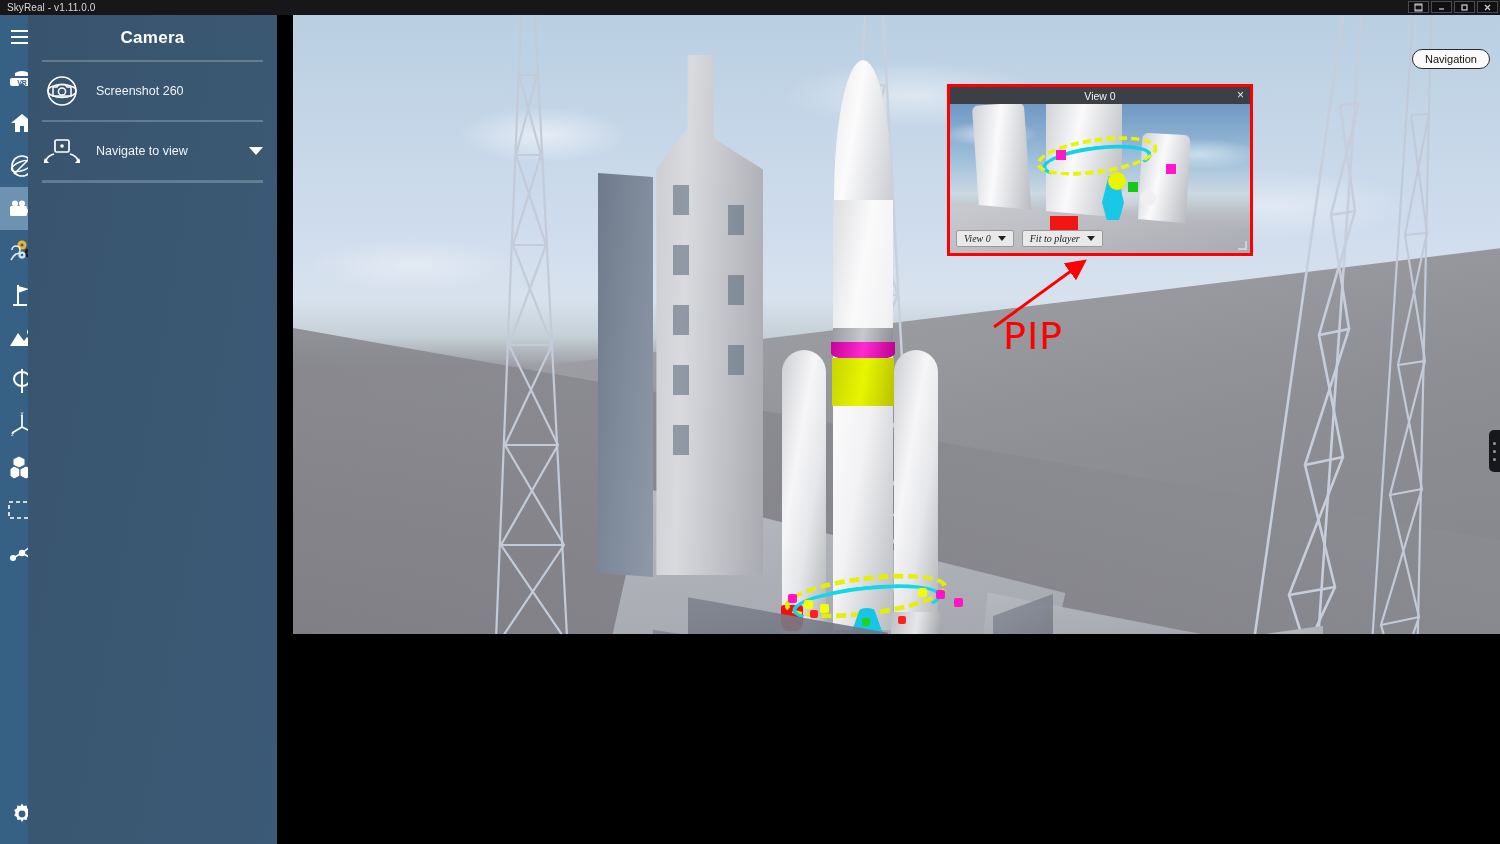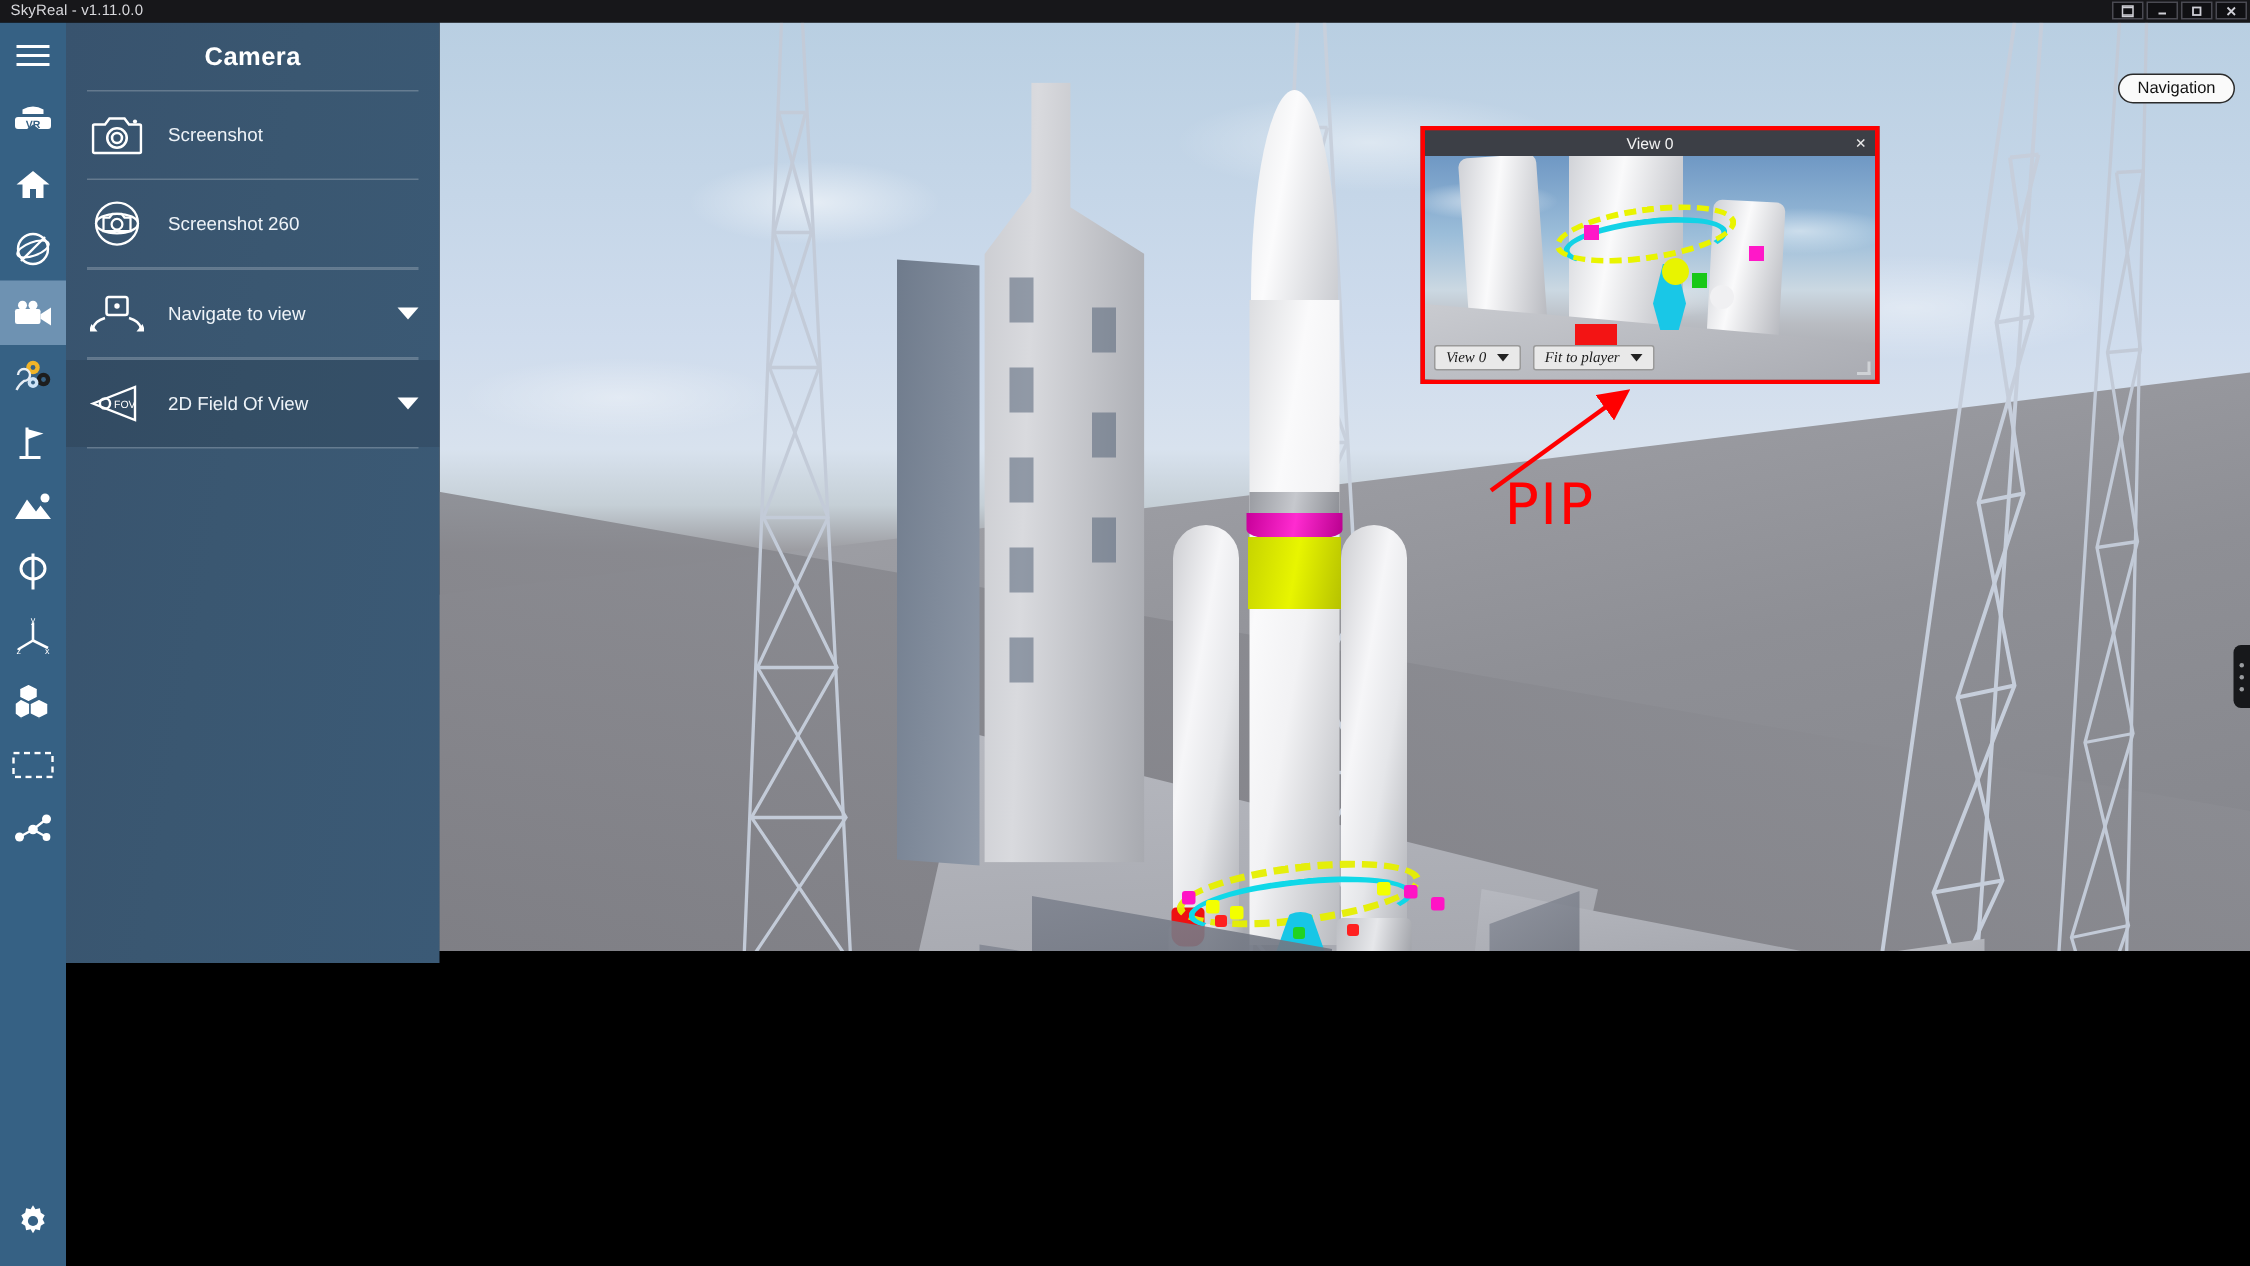--- a/index.html
+++ b/index.html
@@ -181,21 +181,21 @@
     display:flex; align-items:center; justify-content:center;
     color:#fff;
   }
   .rail-ico.sel { background:#6e92b2; }
   .rail-ico svg { display:block; }
   .rail-gear { position:absolute; bottom:8px; left:0; width:44px; height:44px;
     display:flex; align-items:center; justify-content:center; color:#fff; }
 
   
   .panel {
-    position:absolute; top:15px; left:44px; width:249px; height:627px;
+    position:absolute; top:15px; left:28px; width:249px; height:829px;
     background: linear-gradient(100deg,#38536e 0%, #3a5771 45%, #3b5a76 100%);
     z-index:20;
   }
   .panel-head {
     height:45px; display:flex; align-items:center; justify-content:center;
     color:#fff; font-size:17px; font-weight:bold; letter-spacing:.3px;
   }
   .sep { height:1px; background:rgba(255,255,255,.22); margin:0 14px; }
   .menu-item {
     height:58px; display:flex; align-items:center; gap:14px;
@@ -592,33 +592,20 @@
         <path fill="#fff" d="M12 1.5 l1.6 2.6 3-.6 .6 3 2.6 1.6 -1.4 2.7 1.4 2.7 -2.6 1.6 -.6 3 -3-.6 -1.6 2.6 -1.6-2.6 -3 .6 -.6-3 -2.6-1.6 1.4-2.7 -1.4-2.7 2.6-1.6 .6-3 3 .6 Z"></path>
         <circle cx="12" cy="12" r="3.4" fill="#366184"></circle>
       </svg>
     </div>
   </div>
 
   <div class="panel">
     <div class="panel-head">Camera</div>
     <div class="sep"></div>
 
-    <div class="menu-item">
-      <span class="mi-ico">
-        <svg width="34" height="27" viewBox="0 0 34 27">
-          <g fill="none" stroke="#fff" stroke-width="1.7">
-            <path d="M2 6 h7 l3 -4 h10 l3 4 h7 a1 1 0 0 1 1 1 v17 a1 1 0 0 1 -1 1 h-30 a1 1 0 0 1 -1 -1 v-17 a1 1 0 0 1 1 -1 z"></path>
-            <circle cx="17" cy="15" r="6.5"></circle>
-              <circle cx="17" cy="15" r="3.3"></circle>
-          </g>
-          <circle cx="29" cy="4" r="1.4" fill="#fff"></circle>
-        </svg>
-      </span>
-      <span>Screenshot</span>
-    </div>
     <div class="sep"></div>
 
     <div class="menu-item">
       <span class="mi-ico">
         <svg width="34" height="32" viewBox="0 0 34 32">
           <g fill="none" stroke="#fff" stroke-width="1.5">
             <circle cx="17" cy="16" r="14"></circle>
             <ellipse cx="17" cy="16" rx="14" ry="6.5"></ellipse>
             <path d="M8 12 h4 l2 -2.5 h6 l2 2.5 h4 v9 h-18 z"></path>
             <circle cx="17" cy="16.5" r="3.6"></circle>
@@ -644,29 +631,16 @@
           <path d="M35 20 L31 25 L37 25 Z" fill="#fff"></path>
         </svg>
       </span>
       <span>Navigate to view</span>
       <span class="caret"></span>
     </div>
     <div class="sep"></div>
 
     <div class="sep"></div>
 
-    <div class="menu-item shaded">
-      <span class="mi-ico">
-        <svg width="38" height="26" viewBox="0 0 38 26">
-          <g fill="none" stroke="#fff" stroke-width="1.6">
-            <path d="M3 13 L31 2 L31 24 Z"></path>
-            <circle cx="11" cy="13" r="3.4"></circle>
-          </g>
-          <text x="17" y="16" font-size="7" fill="#fff" font-family="Liberation Sans, sans-serif">FOV</text>
-        </svg>
-      </span>
-      <span>2D Field Of View</span>
-      <span class="caret"></span>
-    </div>
     <div class="sep"></div>
   </div>
 
 </div>
 
 </body></html>

